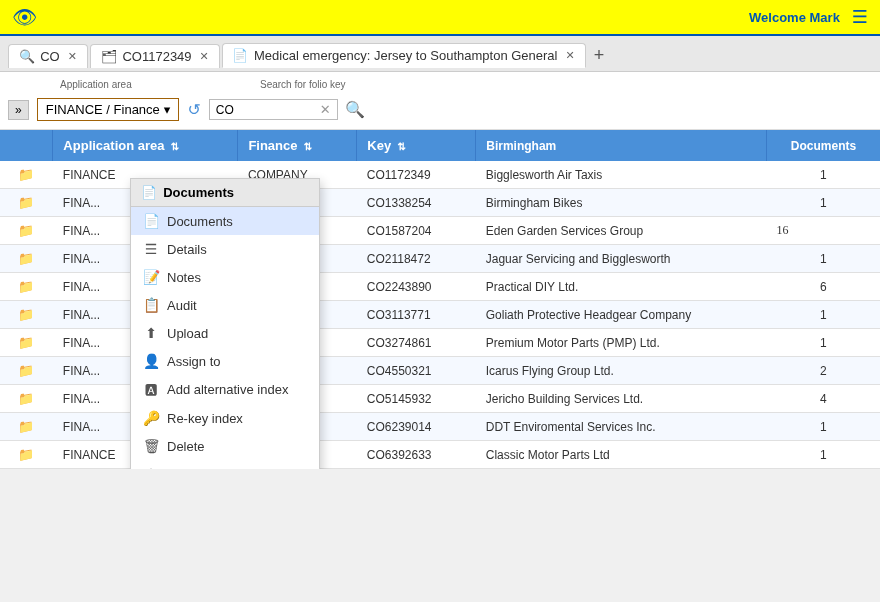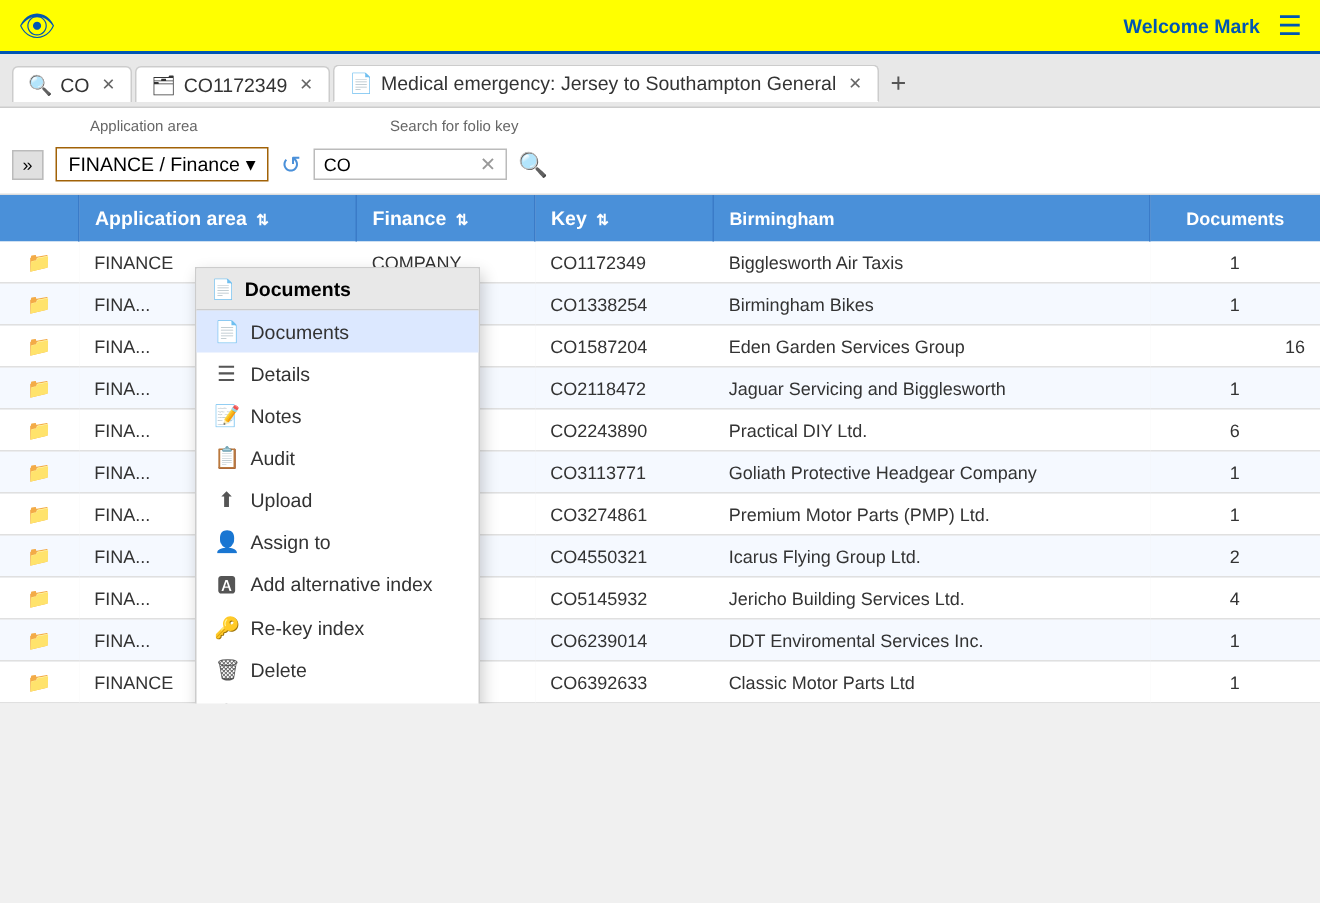--- a/index.html
+++ b/index.html
@@ -212,21 +212,21 @@
       <td>CO1338254</td>
       <td>Birmingham Bikes</td>
       <td style="text-align:center;">1</td>
     </tr>
         <tr>
       <td style="text-align:center;"><span style="color:#f0a500;">📁</span></td>
       <td>FINA...</td>
       <td></td>
       <td>CO1587204</td>
       <td>Eden Garden Services Group</td>
-      <td style="text-align:right;">16</td>
+      <td style="text-align:left;font-family:Liberation Serif, serif;">16</td>
     </tr>
         <tr>
       <td style="text-align:center;"><span style="color:#f0a500;">📁</span></td>
       <td>FINA...</td>
       <td></td>
       <td>CO2118472</td>
       <td>Jaguar Servicing and Bigglesworth</td>
       <td style="text-align:center;">1</td>
     </tr>
         <tr>

